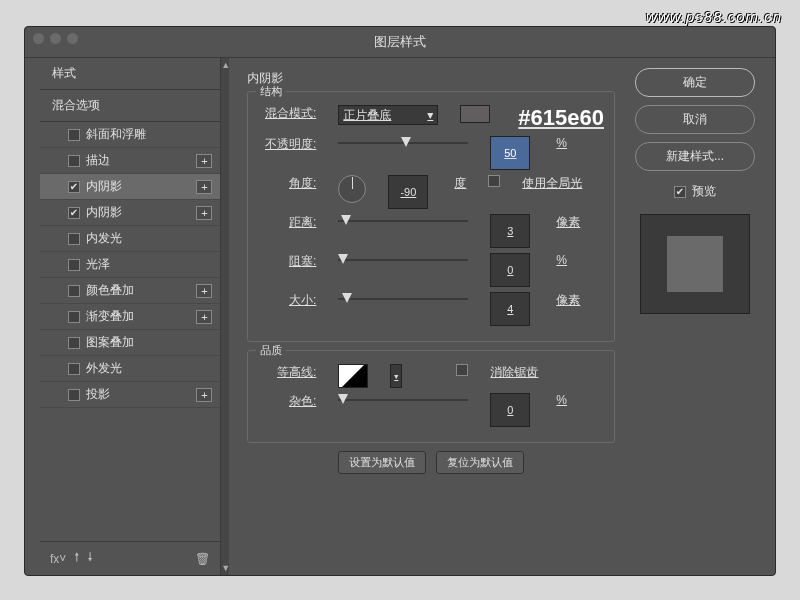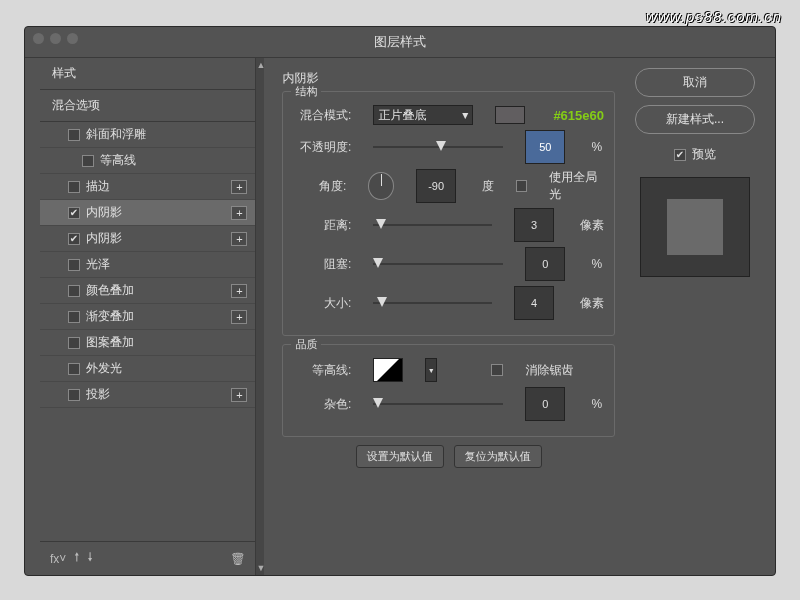--- a/index.html
+++ b/index.html
@@ -23,25 +23,25 @@
 .plusbox { width: 16px; height: 14px; border: 1px solid #888; display: inline-flex; align-items: center; justify-content: center; font-size: 11px; background: #4a4a4a; }
 .sb-footer { border-top: 1px solid #3a3a3a; padding: 6px 10px; display: flex; align-items: center; gap: 8px; color: #bbb; }
 .sb-footer .spacer { flex: 1; }
 .sb-scroll { width: 8px; background: #464646; display: flex; flex-direction: column; justify-content: flex-end; }
 .sb-scroll .arrow { text-align: center; font-size: 9px; color: #aaa; padding: 2px 0; }
 .main { flex: 1; padding: 10px 14px 10px 18px; display: flex; gap: 14px; }
 .settings { flex: 1; }
 .section-title { margin: 2px 0 4px 0; font-size: 12px; }
 .fieldset { border: 1px solid #6a6a6a; border-radius: 3px; padding: 8px 10px 10px 10px; margin-bottom: 8px; position: relative; }
 .fieldset .legend { position: absolute; top: -8px; left: 8px; background: #535353; padding: 0 4px; font-size: 11px; }
-.row { display: flex; align-items: center; margin: 5px 0; gap: 22px; }
+.row { display: flex; margin: 5px 0; gap: 22px; text-decoration: underline; }
 .row .label { width: 58px; text-align: right; color: #dcdcdc; }
 .select { background: #3a3a3a; border: 1px solid #222; color: #e0e0e0; padding: 1px 4px; width: 100px; height: 20px; display: flex; align-items: center; justify-content: space-between; }
 .swatch { width: 30px; height: 18px; background: #615e60; border: 1px solid #222; }
-.annot { color: #84cc16; font-size: 13px; font-weight: bold; margin-left: 6px; }
+.annot { color: #ffffff; font-size: 22px; font-weight: bold; margin-left: 6px; }
 .slider { flex: 1; height: 14px; position: relative; max-width: 130px; }
 .slider::before { content: ""; position: absolute; left: 0; right: 0; top: 6px; height: 2px; background: #3a3a3a; }
 .slider .thumb { position: absolute; top: 1px; width: 0; height: 0; border-left: 5px solid transparent; border-right: 5px solid transparent; border-top: 10px solid #dcdcdc; }
 .numbox { width: 40px; height: 34px; background: #3a3a3a; border: 1px solid #222; color: #e0e0e0; text-align: center; font-size: 11px; }
 .numbox.sel { background: #4a6a9a; color: #fff; }
 .unit { margin-left: 4px; color: #dcdcdc; }
 .angle-dial { width: 28px; height: 28px; border: 1px solid #888; border-radius: 50%; position: relative; background: #4a4a4a; }
 .angle-dial::after { content: ""; position: absolute; left: 50%; top: 50%; width: 1px; height: 12px; background: #ddd; transform-origin: top; transform: rotate(180deg); }
 .contour-sw { width: 30px; height: 24px; background: linear-gradient(135deg, #fff 49%, #000 51%); border: 1px solid #222; }
 .contour-dd { width: 12px; height: 24px; background: #3a3a3a; border: 1px solid #222; display: flex; align-items: center; justify-content: center; font-size: 8px; }
@@ -72,46 +72,46 @@
     <div class="sidebar">
       <div class="sb-header">样式</div>
       <div class="sb-header">混合选项</div>
       <div class="sb-list" id="sb-list">
           <div class="sb-item sub">
             <div class="sb-left">
               <span class="chk"></span>
               <span>斜面和浮雕</span>
             </div>
           </div>
-          <div class="sb-item sub2">
-            <div class="sb-left">
-              <span class="chk"></span>
-              <span>等高线</span>
-            </div>
-          </div>
           <div class="sb-item sub">
             <div class="sb-left">
               <span class="chk"></span>
               <span>描边</span>
             </div>
             <span class="plusbox">+</span>
           </div>
           <div class="sb-item sub sel">
             <div class="sb-left">
               <span class="chk on"></span>
               <span>内阴影</span>
             </div>
             <span class="plusbox">+</span>
           </div>
           <div class="sb-item sub">
             <div class="sb-left">
               <span class="chk on"></span>
               <span>内阴影</span>
             </div>
             <span class="plusbox">+</span>
+          </div>
+          <div class="sb-item sub">
+            <div class="sb-left">
+              <span class="chk"></span>
+              <span>内发光</span>
+            </div>
           </div>
           <div class="sb-item sub">
             <div class="sb-left">
               <span class="chk"></span>
               <span>光泽</span>
             </div>
           </div>
           <div class="sb-item sub">
             <div class="sb-left">
               <span class="chk"></span>
@@ -244,20 +244,21 @@
           </div>
         </div>
 
         <div class="btn-row">
           <div class="btn-sm">设置为默认值</div>
           <div class="btn-sm">复位为默认值</div>
         </div>
       </div>
 
       <div class="rightcol">
+        <div class="btn-lg primary">确定</div>
         <div class="btn-lg">取消</div>
         <div class="btn-lg">新建样式...</div>
         <div class="preview-chk">
           <span class="chk on"></span>
           <span>预览</span>
         </div>
         <div class="preview-box">
           <div class="preview-inner"></div>
         </div>
       </div>

